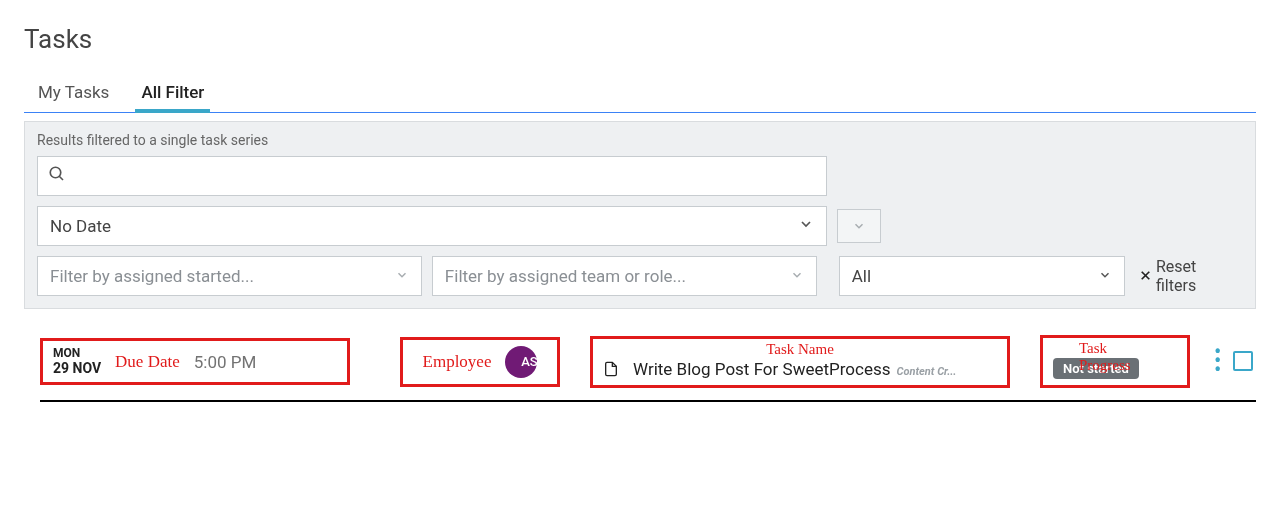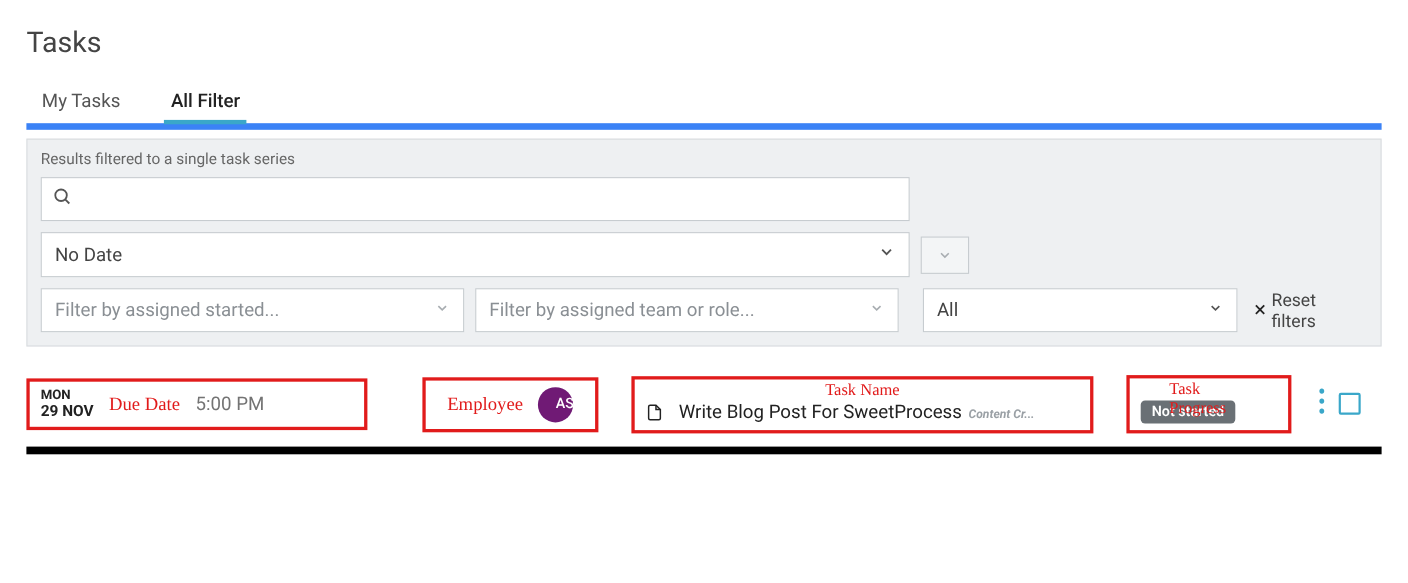--- a/index.html
+++ b/index.html
@@ -12,22 +12,22 @@
     width: 1280px;
   }
   .page-title {
     font-size: 26px;
     font-weight: 400;
     color: #444;
     margin: 8px 0 20px 0;
   }
   .tabs {
     display: flex;
-    gap: 42px;
-    border-bottom: 6px solid #3b82f6;
+    gap: 28px;
+    border-bottom: 1px solid #3b82f6;
     padding-left: 12px;
   }
   .tab {
     padding: 8px 2px 10px 2px;
     font-size: 17px;
     color: #555;
     cursor: pointer;
     position: relative;
   }
   .tab.active {
@@ -102,23 +102,24 @@
   .w-team { width: 390px; }
   .w-all { width: 290px; margin-left: 12px; }
   .reset {
     display:flex; align-items:center; gap:4px;
     font-size:16px; color:#444; cursor:pointer; padding:0 4px;
   }
   
   .task-row {
     display:flex;
     align-items:center;
-    border-bottom:7px solid #000000;
+    border-bottom:2px solid #000000;
     padding: 12px 0;
     margin-top: 14px;
+    margin-left: 16px;
   }
   .box-red {
     border: 3px solid #e11b1b;
     padding: 6px 10px;
     display:flex;
     align-items:center;
     gap:14px;
     position: relative;
   }
   .due-box { width: 310px; }

